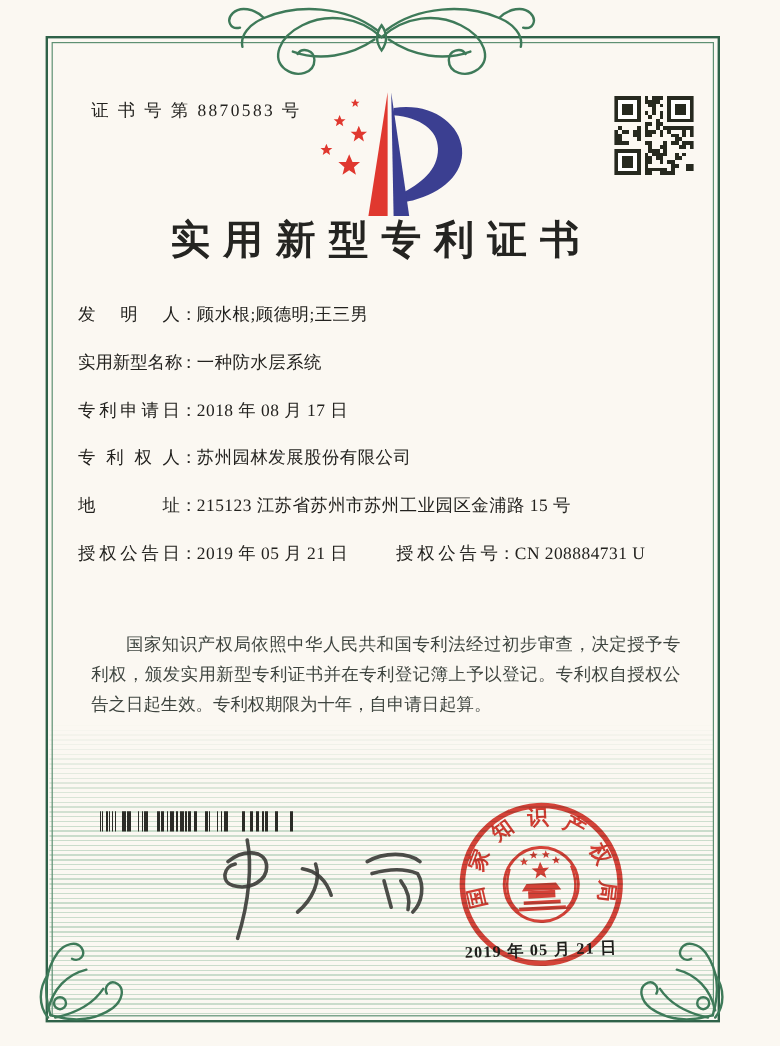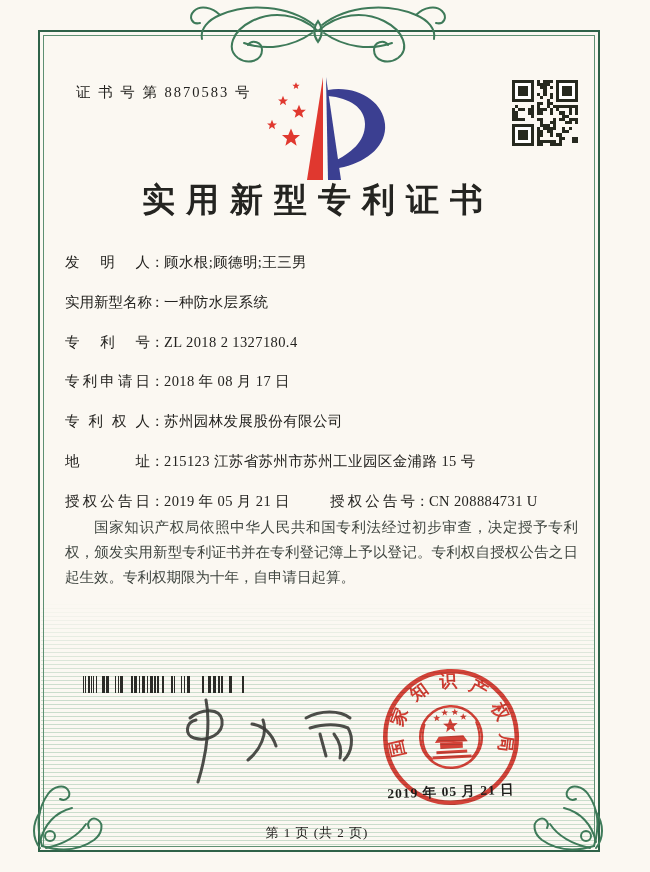--- a/index.html
+++ b/index.html
@@ -47,21 +47,21 @@
   .lbl { display:inline-block; width:85px; text-align:justify; text-align-last:justify; color:#23221f; }
   .colon { display:inline-block; width:14px; }
   .val { letter-spacing:0.4px; color:#23221f; }
   .grant { position:absolute; left:265px; top:0; }
 
   .paragraphs {
     position:absolute; left:65px; top:515px; width:513px;
     font-size:14.5px; line-height:25px; color:#3e443f;
     text-align:justify;
   }
-  .paragraphs p { margin:0; text-indent:2em; }
+  .paragraphs p { margin:11px; text-indent:2em; }
 
   .barcode { position:absolute; left:83px; top:676px; width:164px; height:17px; }
 
   .signer {
     position:absolute; left:85px; top:722px;
     font-family:"Liberation Sans","DejaVu Sans",sans-serif;
     font-weight:700; font-size:16.5px; line-height:28px; color:#23221f;
   }
   .signature { position:absolute; left:168px; top:688px; width:200px; height:108px; }
   .signature path { stroke:#3a3a36; stroke-width:3; fill:none; stroke-linecap:round; opacity:.9; }
@@ -271,23 +271,20 @@
   <div class="title">实用新型专利证书</div>
 
   <div class="fields">
     <div class="field-row">
       <span class="lbl">发明人</span><span class="colon">：</span><span class="val">顾水根;顾德明;王三男</span>
     </div>
     <div class="field-row">
       <span class="lbl">实用新型名称</span><span class="colon">：</span><span class="val">一种防水层系统</span>
     </div>
     <div class="field-row">
-      <span class="lbl">专利号</span><span class="colon">：</span><span class="val">ZL 2018 2 1327180.4</span>
-    </div>
-    <div class="field-row">
       <span class="lbl">专利申请日</span><span class="colon">：</span><span class="val">2018 年 08 月 17 日</span>
     </div>
     <div class="field-row">
       <span class="lbl">专利权人</span><span class="colon">：</span><span class="val">苏州园林发展股份有限公司</span>
     </div>
     <div class="field-row">
       <span class="lbl">地址</span><span class="colon">：</span><span class="val">215123 江苏省苏州市苏州工业园区金浦路 15 号</span>
     </div>
     <div class="field-row">
       <span class="lbl">授权公告日</span><span class="colon">：</span><span class="val">2019 年 05 月 21 日</span>
@@ -366,15 +363,14 @@
       <path d="M-16,5 L16,5 L12,-1 L-12,-1 Z"></path>
       <rect x="-11" y="5" width="22" height="6"></rect>
       <rect x="-15" y="13" width="30" height="3"></rect>
       <rect x="-19" y="18" width="38" height="3"></rect>
       <path d="M-25,-14 C-30,0 -28,14 -19,21" fill="none" stroke="#d6352b" stroke-width="2"></path>
       <path d="M25,-14 C30,0 28,14 19,21" fill="none" stroke="#d6352b" stroke-width="2"></path>
     </g>
   </svg>
   <div class="seal-date">2019 年 05 月 21 日</div>
 
-  <div class="footer">第 1 页 (共 2 页)</div>
 
 </div>
 
 </body></html>

